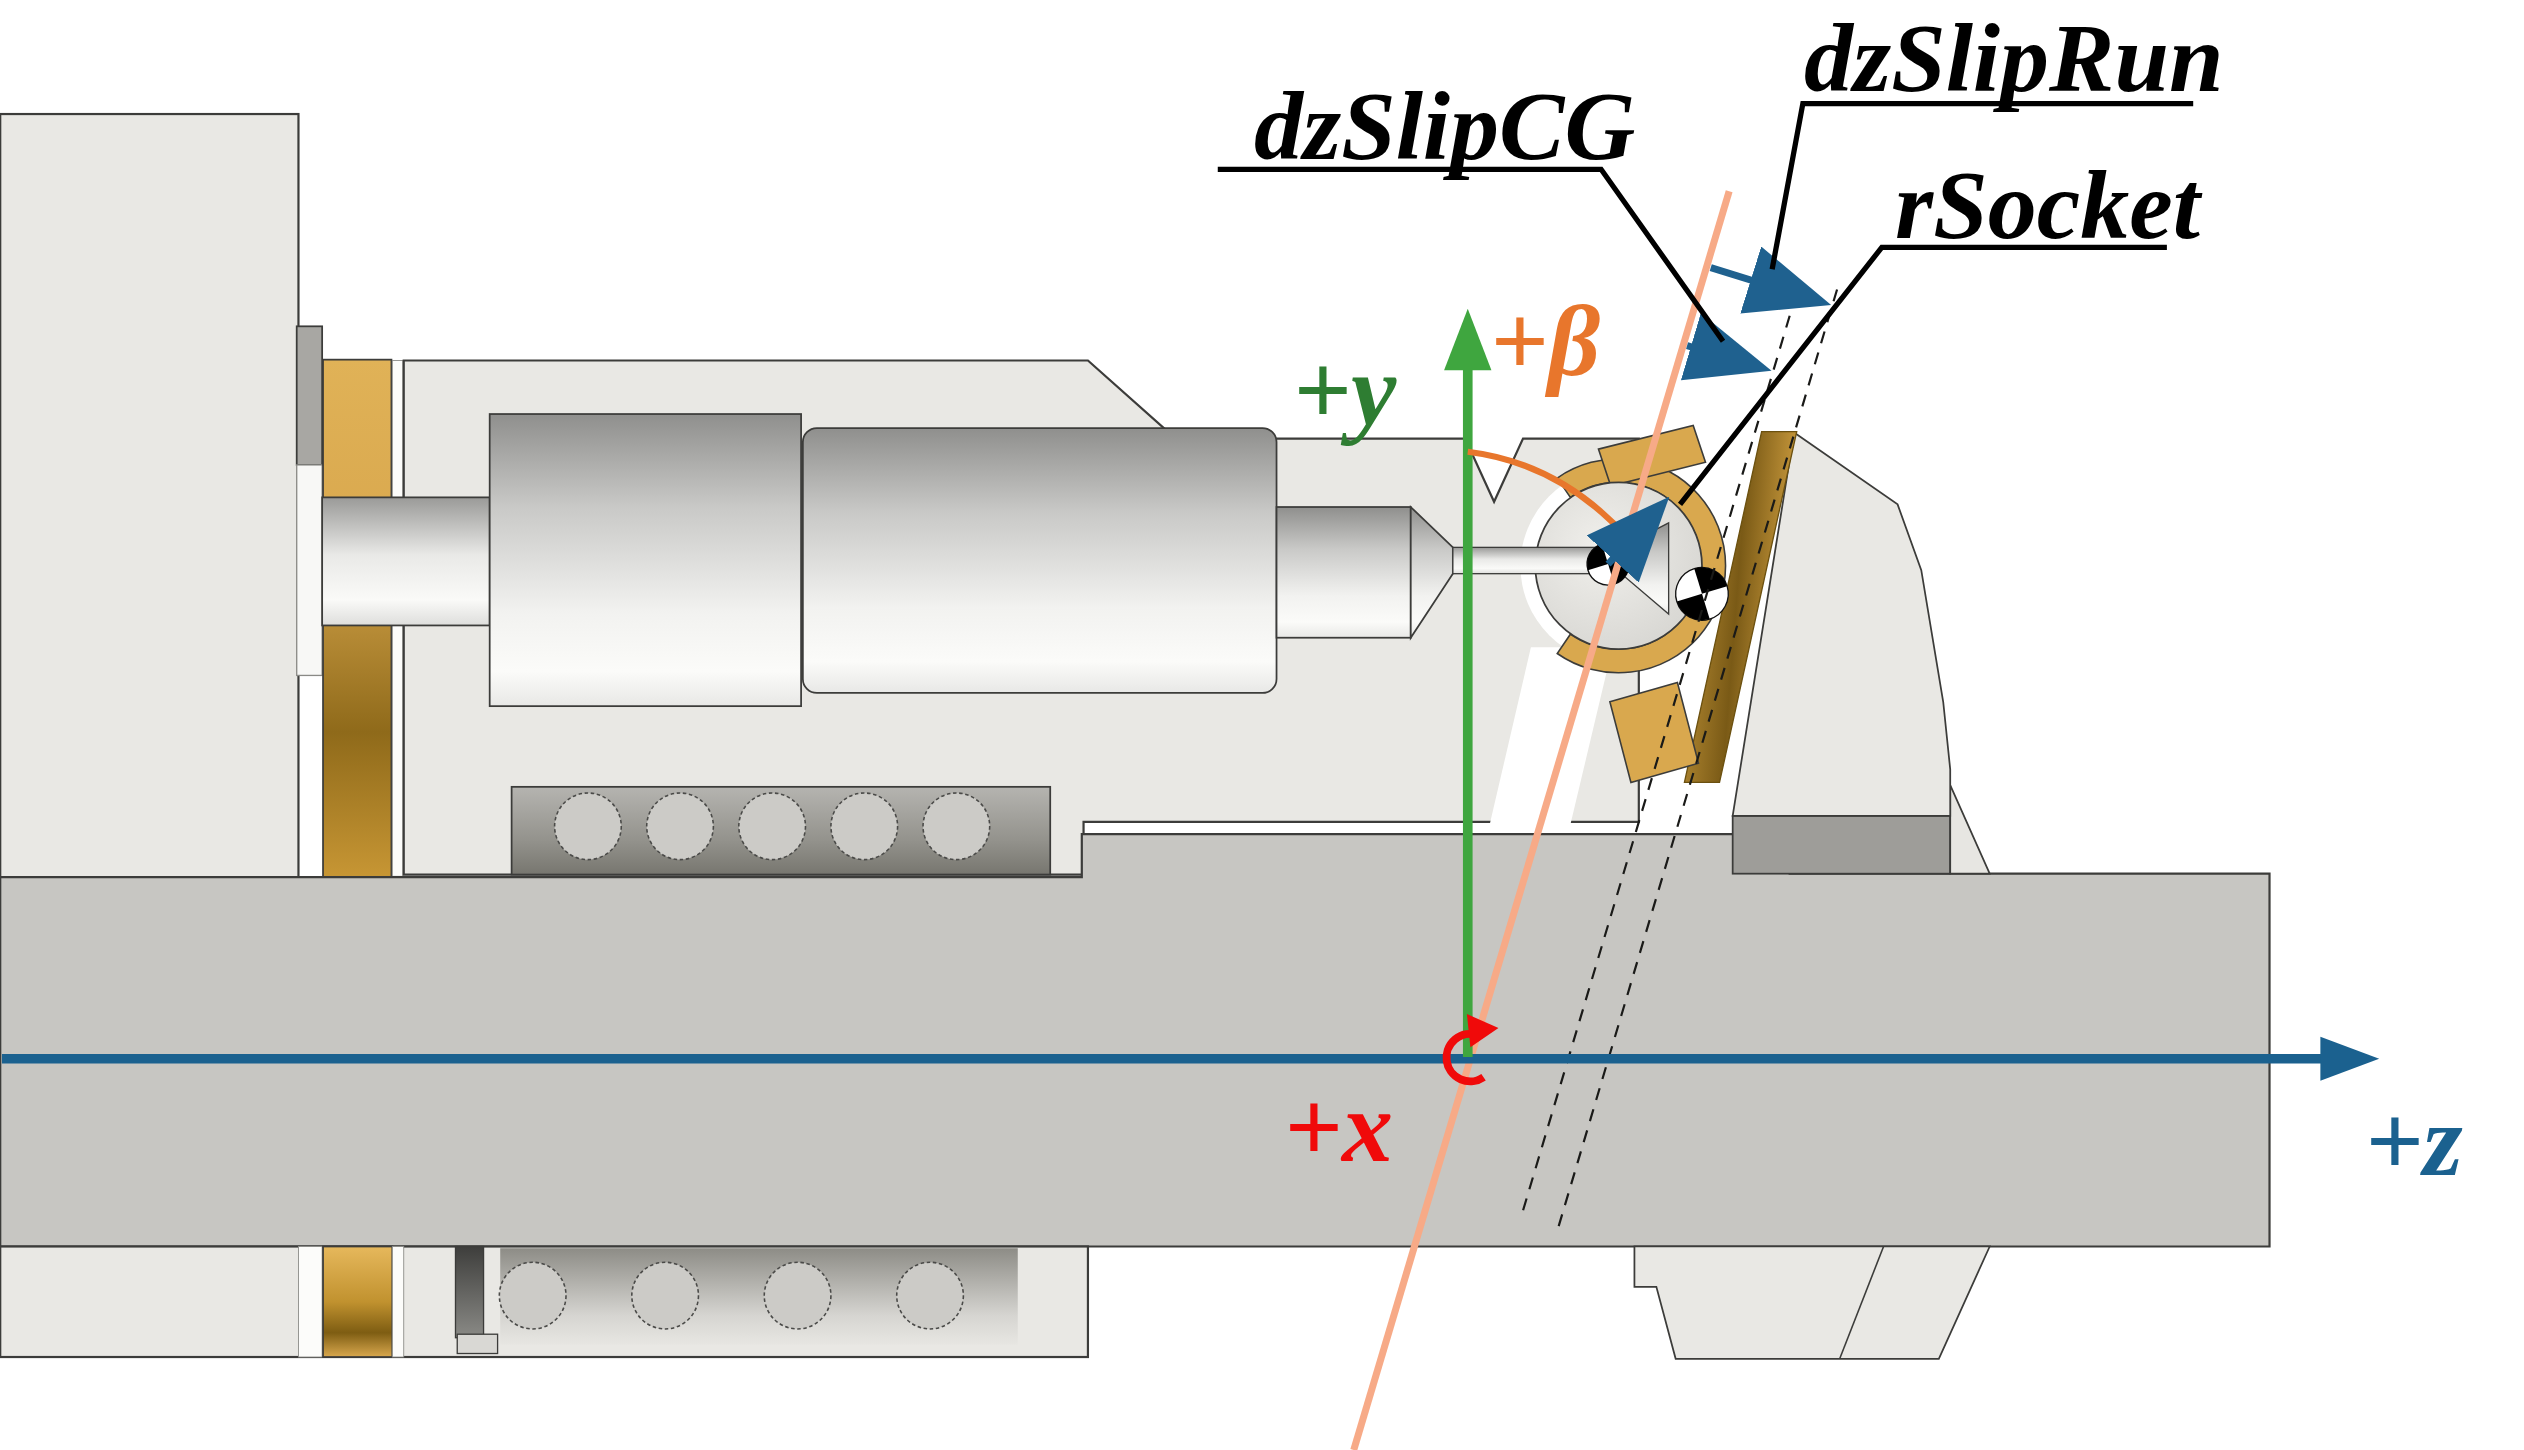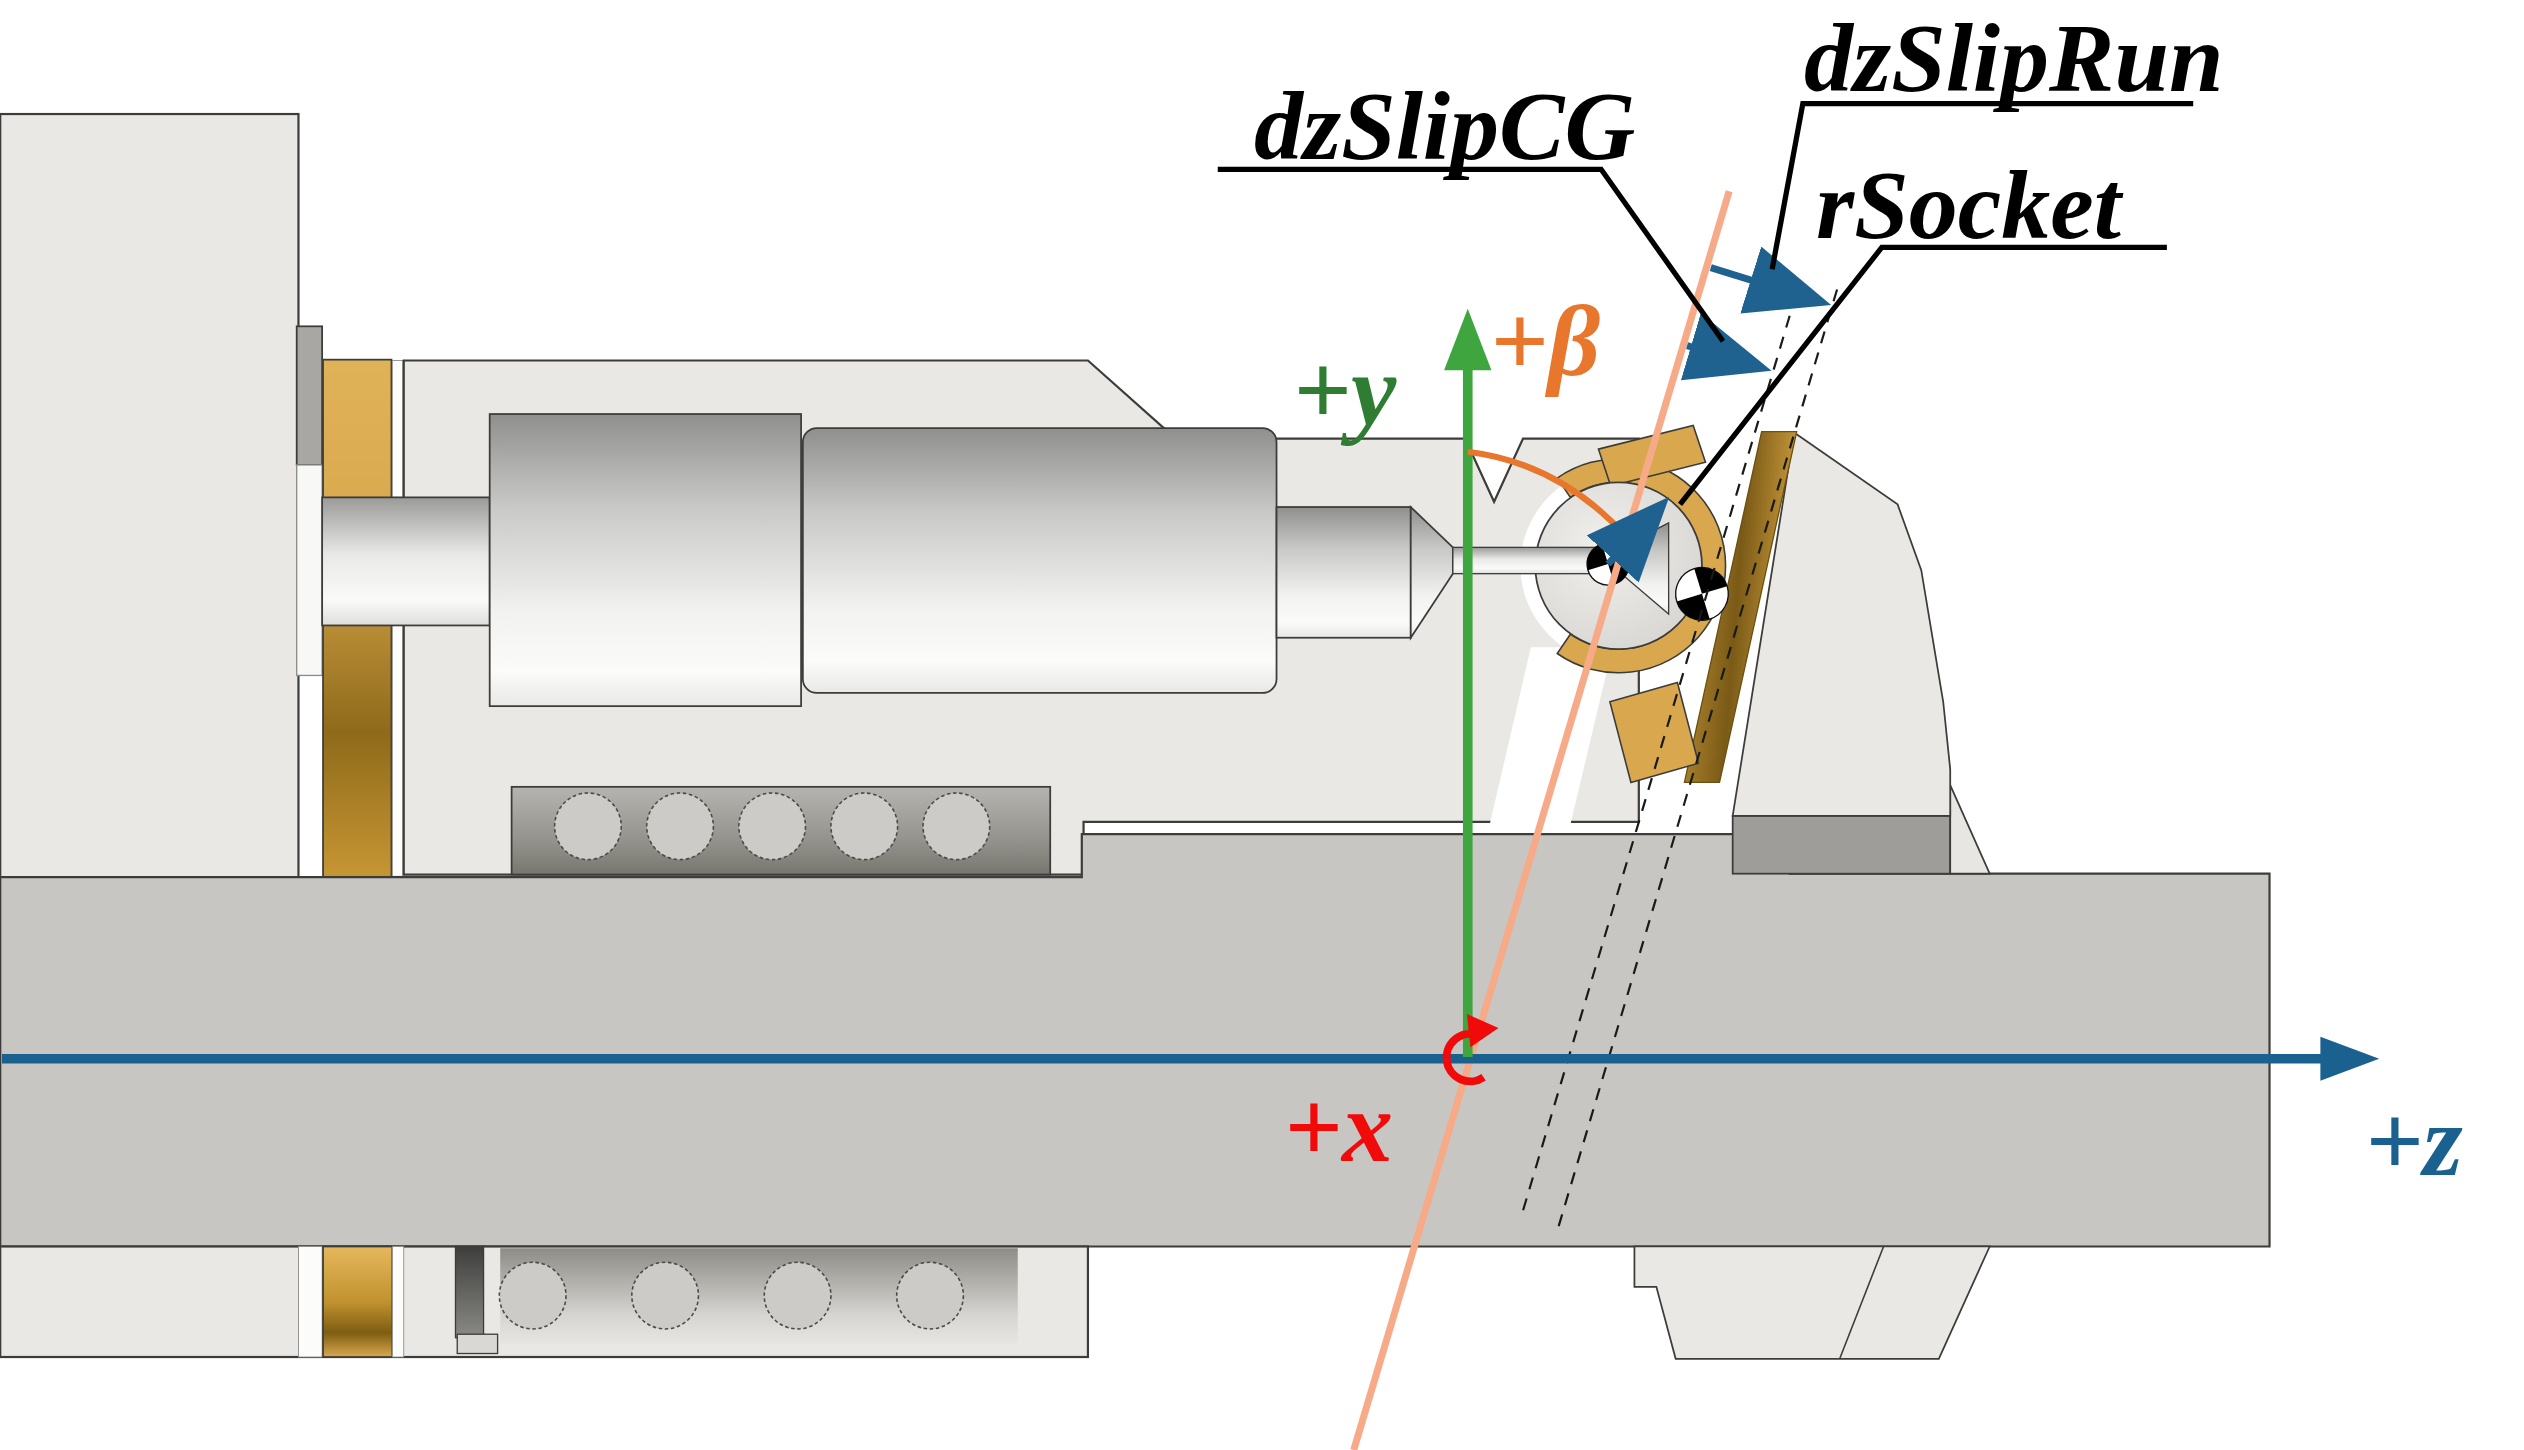--- a/index.html
+++ b/index.html
@@ -10,21 +10,21 @@
   #cad{position:absolute;left:0;top:0;}
   .lbl{
     position:absolute;white-space:nowrap;line-height:1;
     font-family:"Liberation Serif",serif;font-style:italic;font-weight:700;
     color:#000;
   }
   .dim{font-size:98px;}
   .axis{font-size:102px;}
   .lbl-dzslipcg{left:1254px;top:77px;text-align:right;}
   .lbl-dzsliprun{left:1804px;top:8.8px;text-align:center;}
-  .lbl-rsocket{left:1816px;top:156px;}
+  .lbl-rsocket{left:1895px;top:156px;}
   .lbl-y{left:1293px;top:339px;color:#2E7D32;}
   .lbl-beta{left:1490px;top:290px;color:#E8762C;}
   .lbl-x{left:1284px;top:1076px;color:#F00A0A;}
   .lbl-z{left:2365px;top:1090px;color:#1B618F;}
 </style>
 </head>
 <body>
 
 <div id="stage">
 

